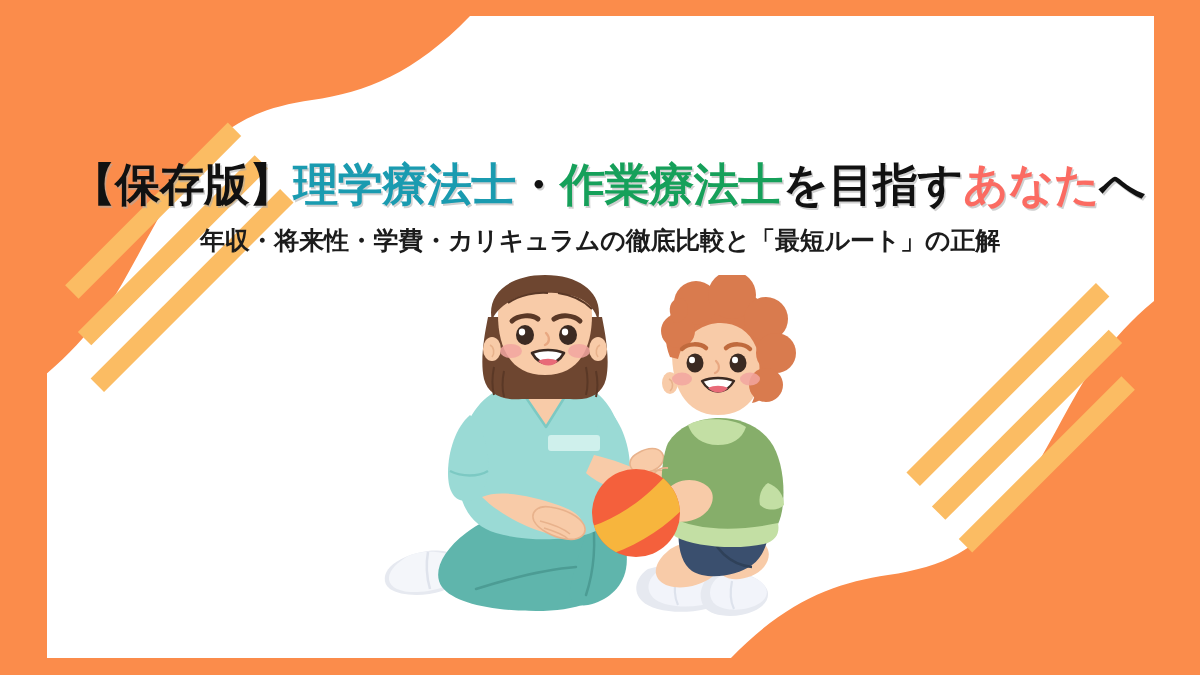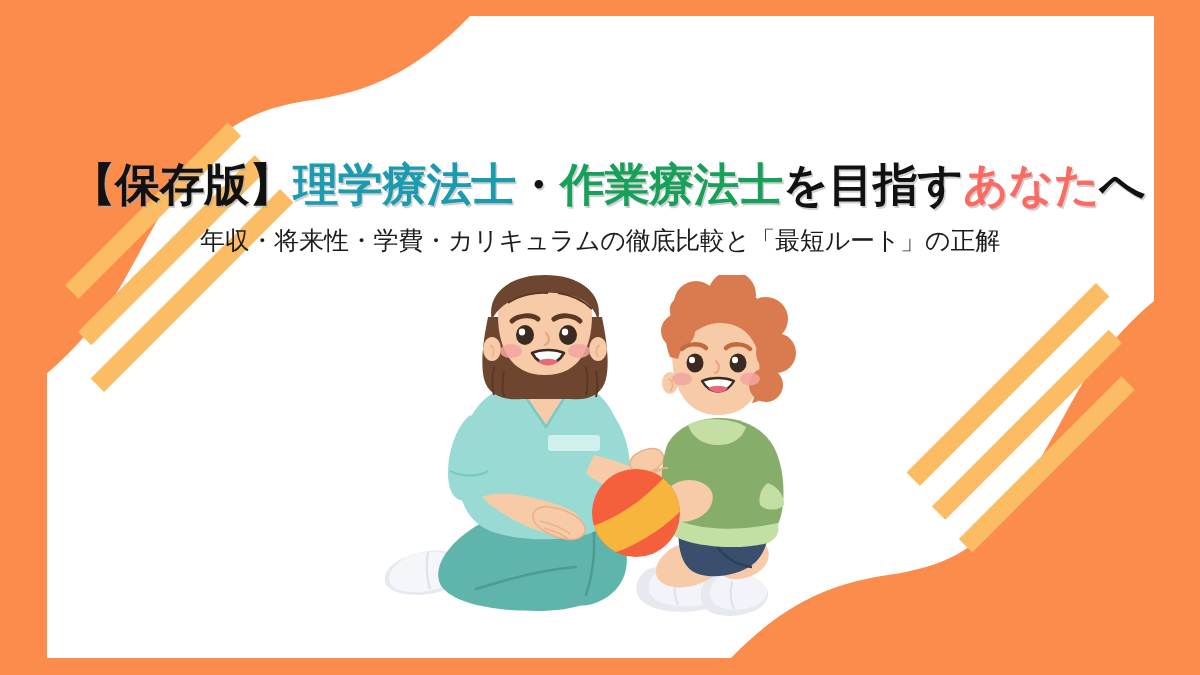--- a/index.html
+++ b/index.html
@@ -61,21 +61,21 @@
     color: #111111;
     white-space: nowrap;
     text-shadow: 1.5px 1.5px 0 rgba(170,170,170,0.55);
     padding-left: 16px;
   }
   .headline .seg { display: inline; }
 
   .subline {
     margin: 14px 0 0 0;
     font-size: 25px;
-    font-weight: 400;
+    font-weight: 700;
     line-height: 1.2;
     color: #1c1c1c;
     white-space: nowrap;
     letter-spacing: -0.2px;
   }
 
   
   .illustration {
     position: absolute;
     left: 380px;

